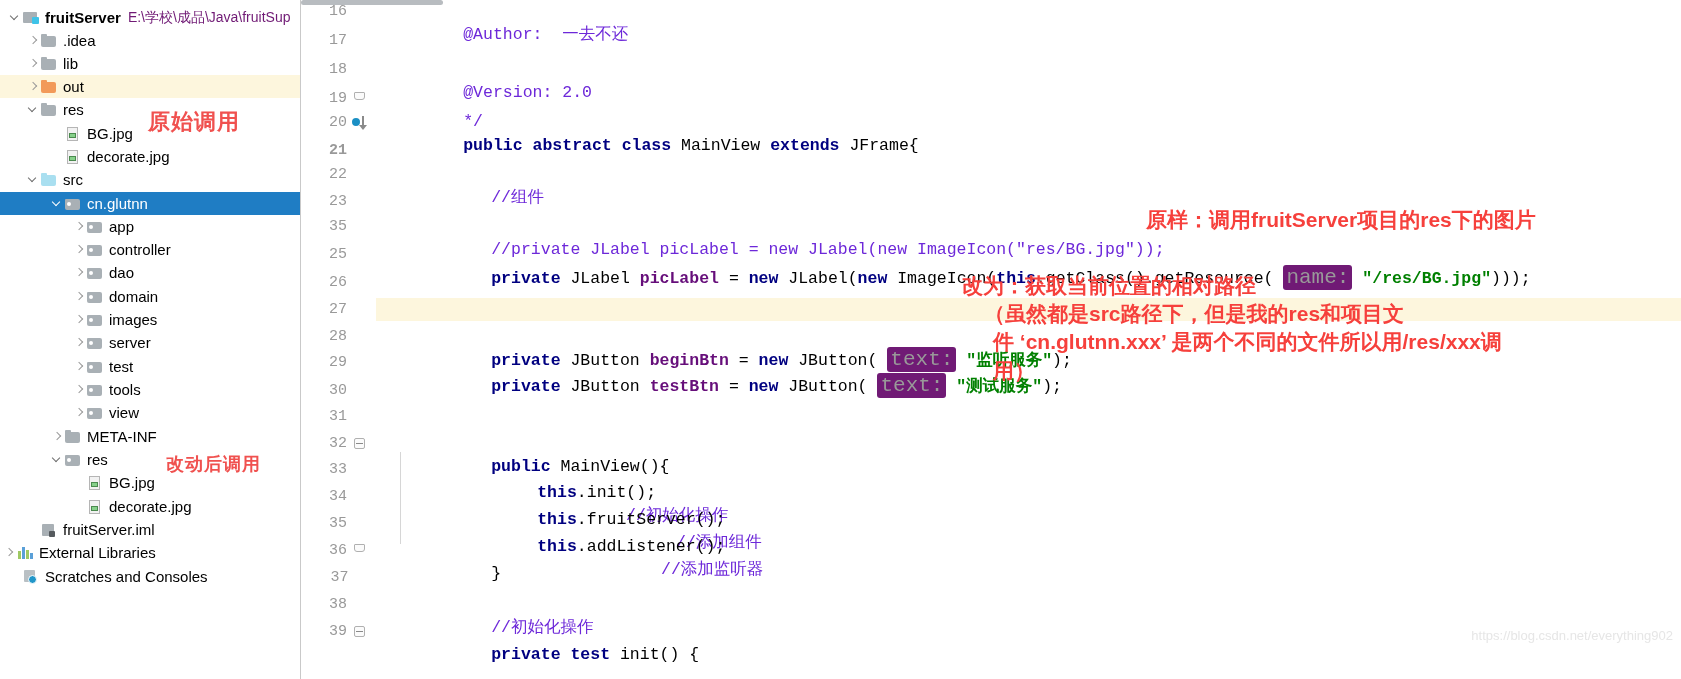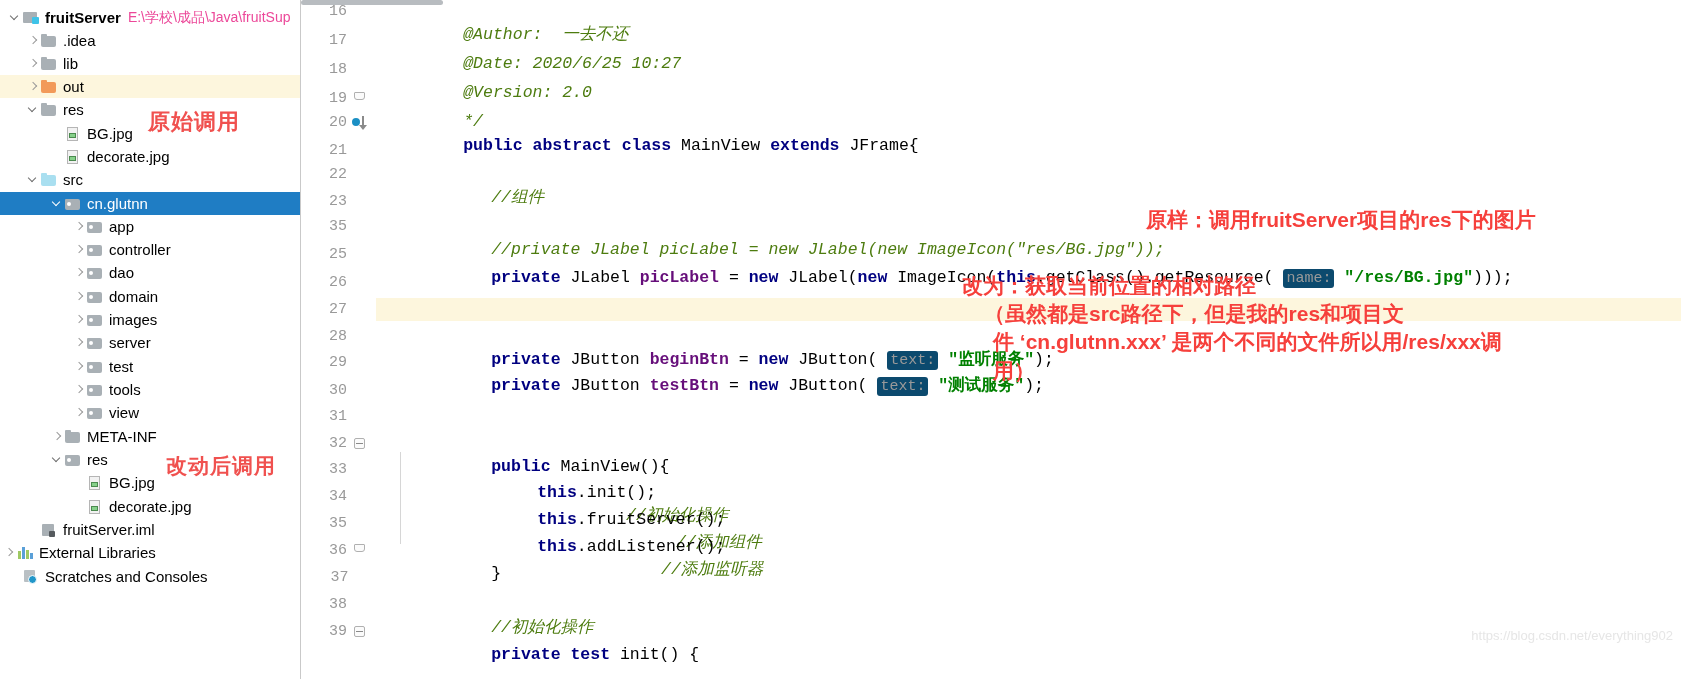--- a/index.html
+++ b/index.html
@@ -228,21 +228,21 @@
     background: #2196c9;
     border-radius: 50%;
     border: 1.5px solid #ffffff;
     box-sizing: border-box;
   }
 
   .tree-label { font-size: 15px; }
   .tree-label.bold { font-weight: bold; }
   .tree-path {
     font-size: 14px;
-    color: #ec4899;
+    color: #701a75;
     margin-left: 7px;
   }
 
   
   .tree-annot {
     position: absolute;
     color: #f0514f;
     font-size: 22px;
     font-weight: bold;
     white-space: nowrap;
@@ -364,31 +364,31 @@
 
   
   .indent-guide {
     position: absolute;
     width: 1px;
     background: #d6d6d6;
   }
 
   
   .kw   { color: #000080; font-weight: bold; }
-  .cmt  { color: #4d7c0f; font-style: italic; }
+  .cmt  { color: #6d28d9; }
   .str  { color: #008000; font-weight: bold; }
   .fld  { color: #660e7a; font-weight: bold; }
   .cls  { color: #000000; }
   .plain{ color: #000000; }
   .hint {
-    background: #0c4a6e;
+    background: #701a75;
     color: #999999;
     border-radius: 3px;
     padding: 1px 3px;
-    font-size: 15px;
+    font-size: 21px;
   }
 
   
   .code-annot {
     position: absolute;
     color: #f6403c;
     font-size: 21px;
     font-weight: bold;
     white-space: nowrap;
   }
@@ -573,21 +573,21 @@
         </div>
         <div class="tree-row" style="top: 565px;">
           <div style="width: 8px; flex: 0 0 8px;"></div>
           <div class="arrow none"></div>
           <div class="ticon ic-scratch"></div>
           <span class="tree-label">Scratches and Consoles</span>
         </div>
       </div>
     <div id="tree-annots">
         <div class="tree-annot" style="left: 148px; top: 107px; font-size: 22px;">原始调用</div>
-        <div class="tree-annot" style="left: 166px; top: 452px; font-size: 21px; font-family: Liberation Mono, monospace;">改动后调用</div>
+        <div class="tree-annot" style="left: 166px; top: 452px; font-size: 18px; font-family: Liberation Mono, monospace;">改动后调用</div>
       </div>
   </div>
 
   <div id="editor-pane">
     <div id="top-scroll"></div>
     <div id="gutter">
         <div class="gutter-line" style="top: 0px;">
           <div class="lineno">16</div>
           <div class="gutter-mark"></div>
         </div>
@@ -602,21 +602,21 @@
         <div class="gutter-line" style="top: 87px;">
           <div class="lineno">19</div>
           <div class="gutter-mark fold-end"></div>
         </div>
         <div class="gutter-line" style="top: 111px;">
           <div class="lineno">20</div>
           <div class="gutter-mark impl-mark">
             <div class="impl-arrow"></div>
           </div>
         </div>
-        <div class="gutter-line" style="top: 139px;">
+        <div class="gutter-line" style="top: 139px; font-weight: bold;">
           <div class="lineno">21</div>
           <div class="gutter-mark"></div>
         </div>
         <div class="gutter-line" style="top: 163px;">
           <div class="lineno">22</div>
           <div class="gutter-mark"></div>
         </div>
         <div class="gutter-line" style="top: 190px;">
           <div class="lineno">23</div>
           <div class="gutter-mark"></div>
@@ -687,23 +687,20 @@
         </div>
       </div>
     <div id="code-area">
 
       <div class="indent-guide" style="left:24px; top:452px; height:92px;"></div>
 
       <div class="code-line" style="top:0px;">
         <span class="code-text cmt">@Author:  一去不还</span>
       </div>
 
-      <div class="code-line" style="top:29px;">
-        <span class="code-text cmt">@Date: 2020/6/25 10:27</span>
-      </div>
 
       <div class="code-line" style="top:58px;">
         <span class="code-text cmt">@Version: 2.0</span>
       </div>
 
       <div class="code-line" style="top:87px;">
         <span class="code-text cmt">*/</span>
       </div>
 
       <div class="code-line" style="top:111px;">

